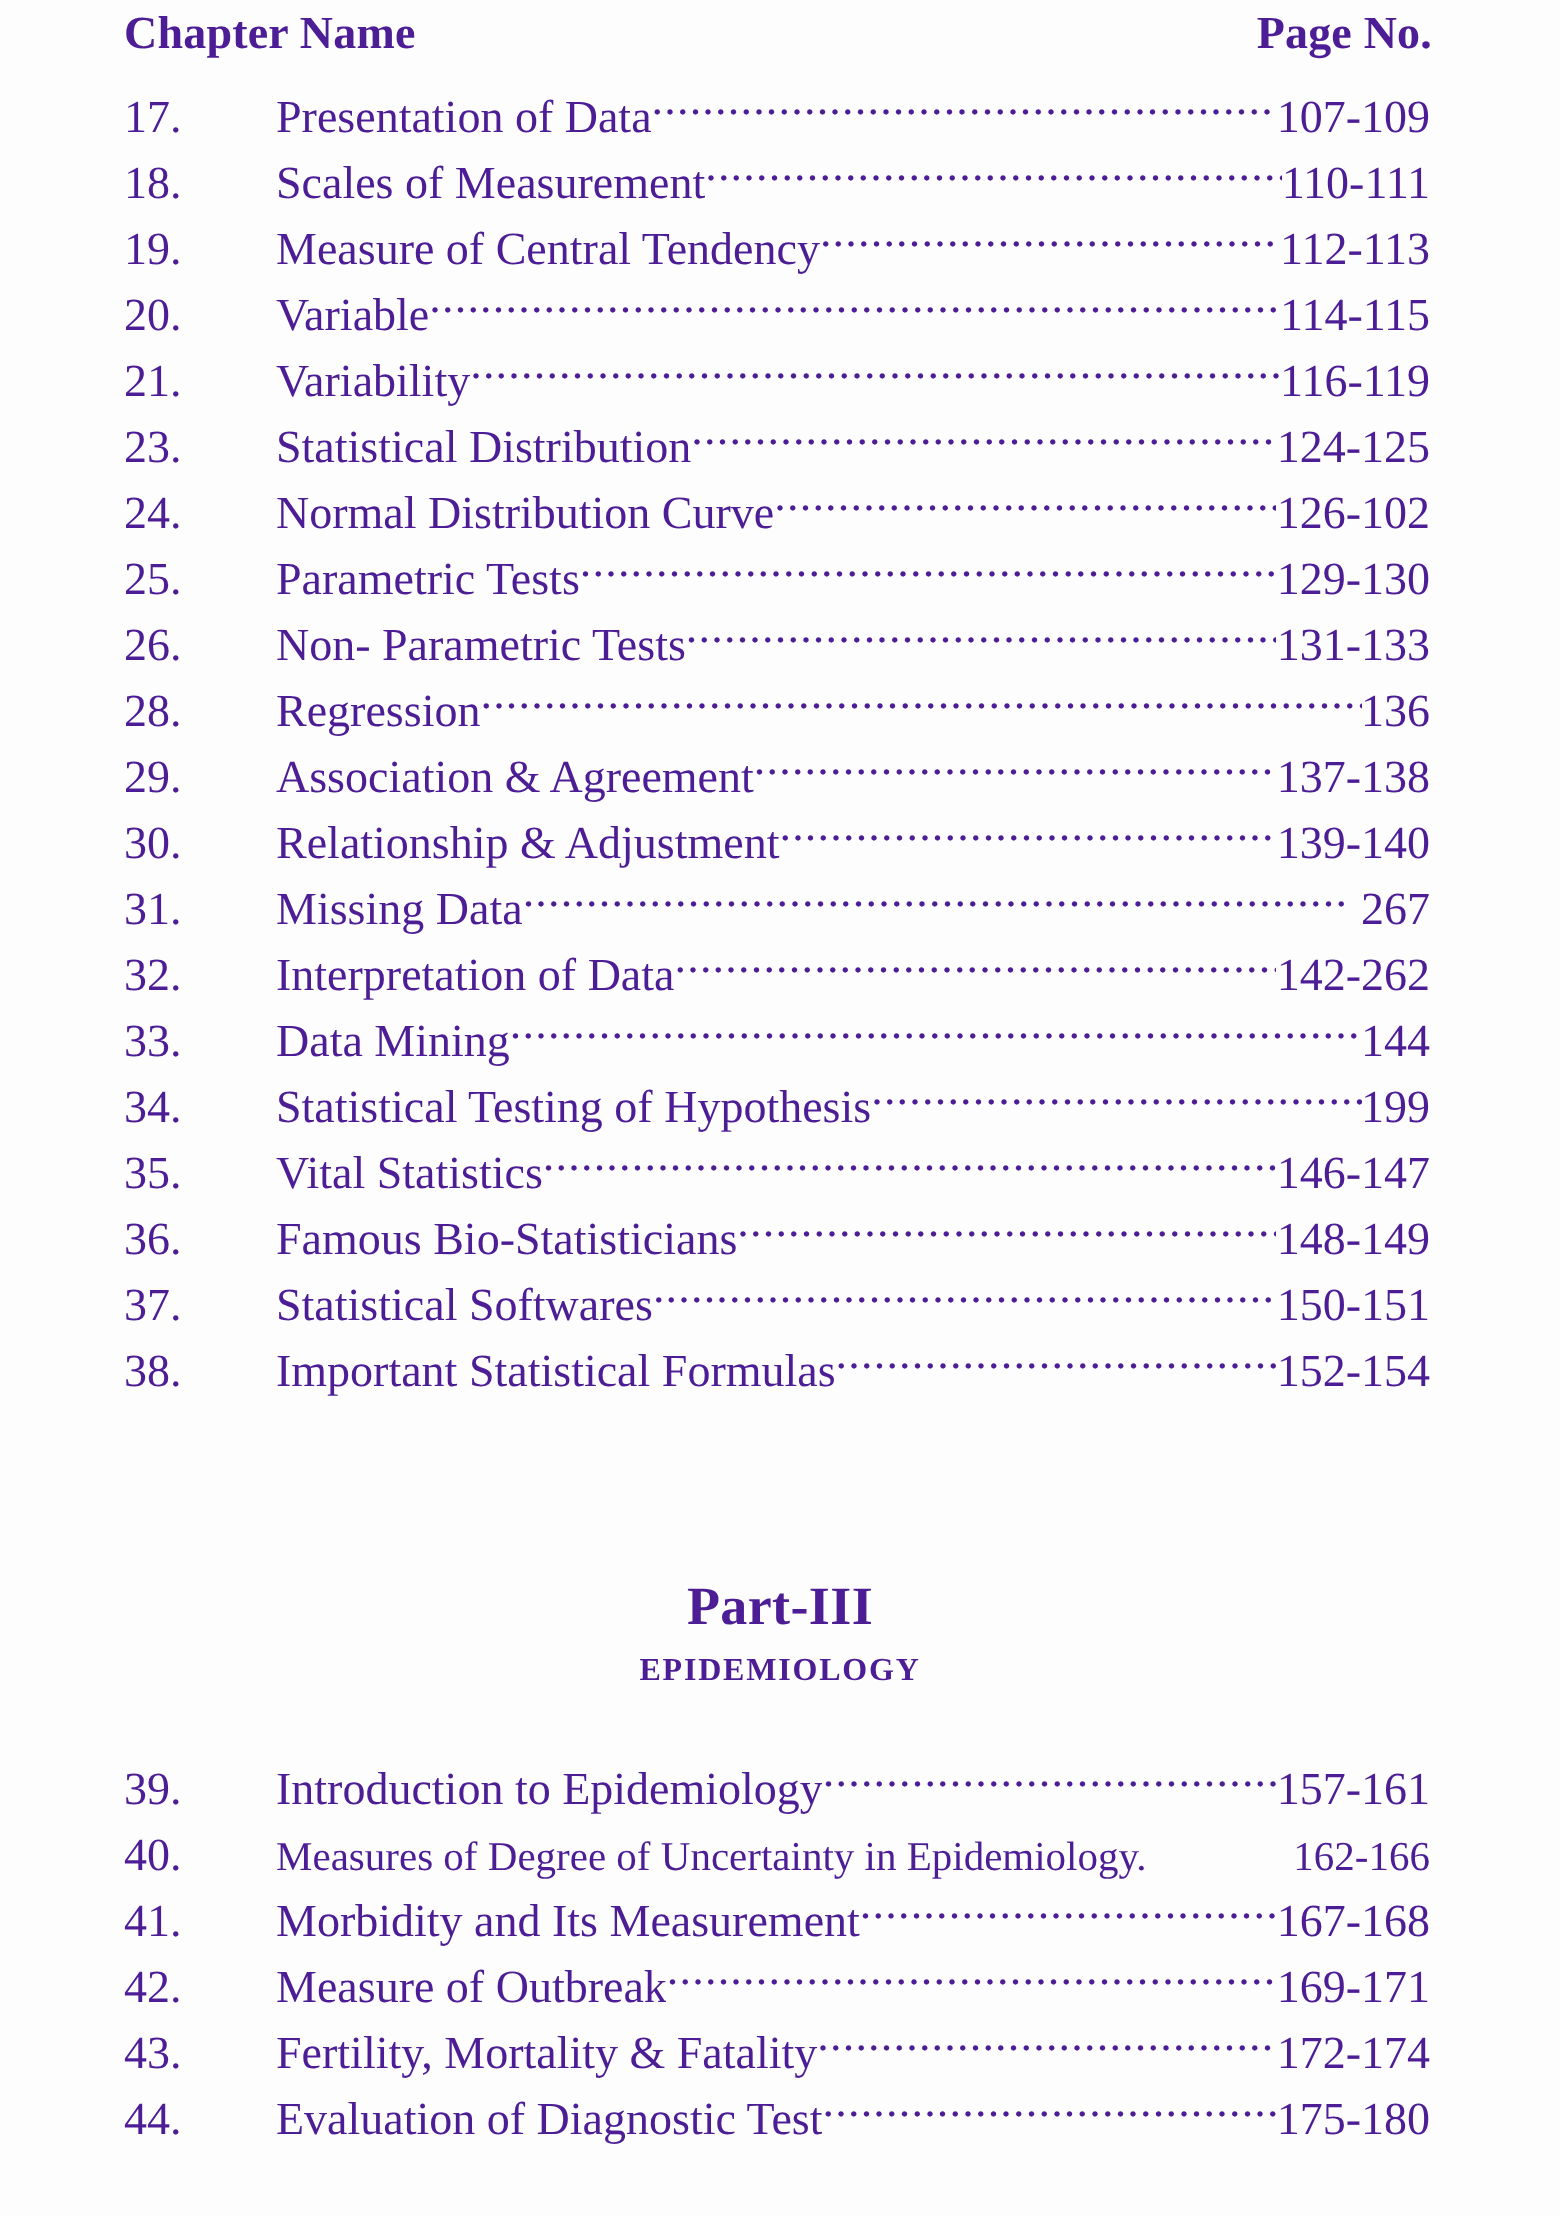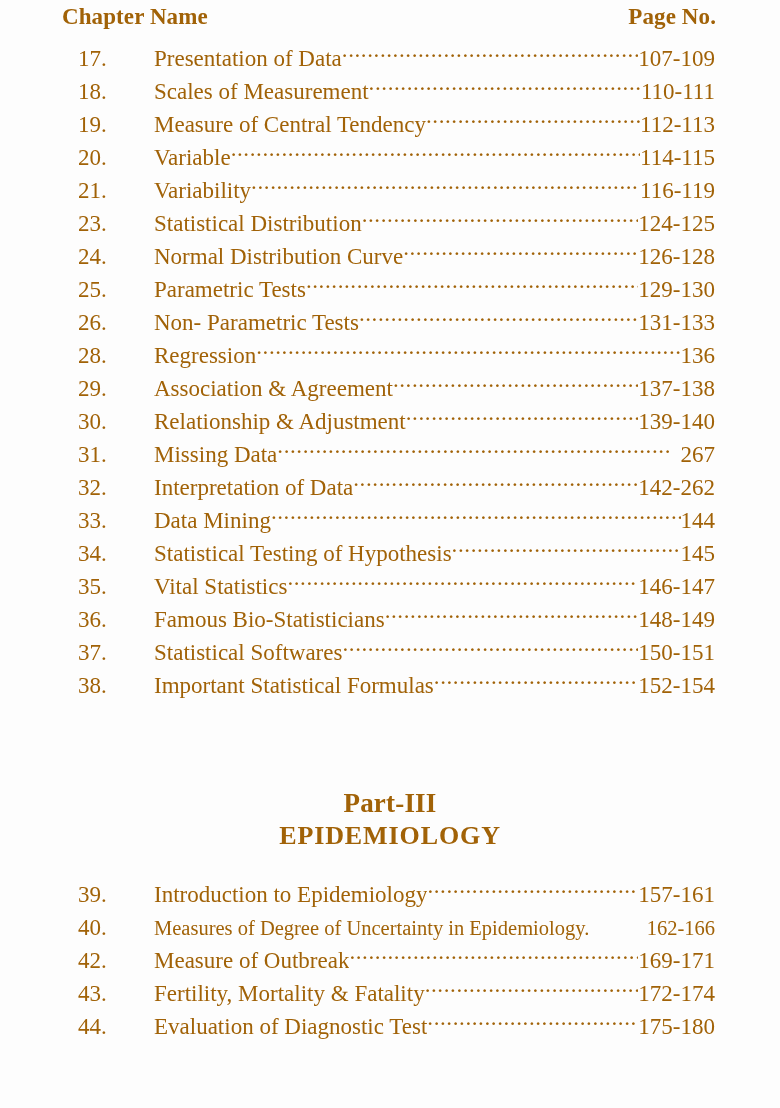--- a/index.html
+++ b/index.html
@@ -7,21 +7,21 @@
     padding: 0;
     background: #ffffff;
   }
   .page {
     position: relative;
     width: 780px;
     height: 1108px;
     background: #fdfdfd;
     overflow: hidden;
     font-family: "Liberation Serif", "DejaVu Serif", serif;
-    color: #a16207;
+    color: #4c1d95;
     box-sizing: border-box;
   }
 
   
   .toc-header {
     position: absolute;
     left: 62px;
     right: 62px;
     top: 4px;
     display: flex;
@@ -30,21 +30,21 @@
     font-weight: bold;
     font-size: 23px;
     letter-spacing: 0.1px;
   }
   .toc-header .col-chapter { }
   .toc-header .col-page { padding-right: 2px; }
 
   
   .toc-list {
     position: absolute;
-    left: 16px;
+    left: 0;
     right: 0;
     top: 42px;
     font-family: Liberation Serif, serif;
   }
   .toc-row {
     display: flex;
     align-items: baseline;
     height: 33px;
     padding: 0 65px 0 62px;
     box-sizing: border-box;
@@ -110,21 +110,21 @@
     text-align: center;
   }
   .part-title {
     font-weight: bold;
     font-size: 27px;
     line-height: 34px;
     letter-spacing: 0.2px;
   }
   .part-subtitle {
     font-weight: bold;
-    font-size: 26px;
+    font-size: 16px;
     line-height: 32px;
     letter-spacing: 0.9px;
   }
 </style>
 </head>
 <body>
 
 <div class="page">
 
   <div class="toc-header">
@@ -166,21 +166,21 @@
       <div class="toc-row">
         <span class="toc-num">23.</span>
         <span class="toc-title">Statistical Distribution</span>
         <span class="toc-leader"></span>
         <span class="toc-page">124-125</span>
       </div>
       <div class="toc-row">
         <span class="toc-num">24.</span>
         <span class="toc-title">Normal Distribution Curve</span>
         <span class="toc-leader"></span>
-        <span class="toc-page">126-128</span>
+        <span class="toc-page">126-102</span>
       </div>
       <div class="toc-row">
         <span class="toc-num">25.</span>
         <span class="toc-title">Parametric Tests</span>
         <span class="toc-leader"></span>
         <span class="toc-page">129-130</span>
       </div>
       <div class="toc-row">
         <span class="toc-num">26.</span>
         <span class="toc-title">Non- Parametric Tests</span>
@@ -220,21 +220,21 @@
       <div class="toc-row">
         <span class="toc-num">33.</span>
         <span class="toc-title">Data Mining</span>
         <span class="toc-leader"></span>
         <span class="toc-page">144</span>
       </div>
       <div class="toc-row">
         <span class="toc-num">34.</span>
         <span class="toc-title">Statistical Testing of Hypothesis</span>
         <span class="toc-leader"></span>
-        <span class="toc-page">145</span>
+        <span class="toc-page">199</span>
       </div>
       <div class="toc-row">
         <span class="toc-num">35.</span>
         <span class="toc-title">Vital Statistics</span>
         <span class="toc-leader"></span>
         <span class="toc-page">146-147</span>
       </div>
       <div class="toc-row">
         <span class="toc-num">36.</span>
         <span class="toc-title">Famous Bio-Statisticians</span>
@@ -267,20 +267,26 @@
         <span class="toc-leader"></span>
         <span class="toc-page">157-161</span>
       </div>
       <div class="toc-row compact no-leader gap-before-page">
         <span class="toc-num">40.</span>
         <span class="toc-title">Measures of Degree of Uncertainty in Epidemiology.</span>
         <span class="toc-leader"></span>
         <span class="toc-page">162-166</span>
       </div>
       <div class="toc-row">
+        <span class="toc-num">41.</span>
+        <span class="toc-title">Morbidity and Its Measurement</span>
+        <span class="toc-leader"></span>
+        <span class="toc-page">167-168</span>
+      </div>
+      <div class="toc-row">
         <span class="toc-num">42.</span>
         <span class="toc-title">Measure of Outbreak</span>
         <span class="toc-leader"></span>
         <span class="toc-page">169-171</span>
       </div>
       <div class="toc-row">
         <span class="toc-num">43.</span>
         <span class="toc-title">Fertility, Mortality &amp; Fatality</span>
         <span class="toc-leader"></span>
         <span class="toc-page">172-174</span>

